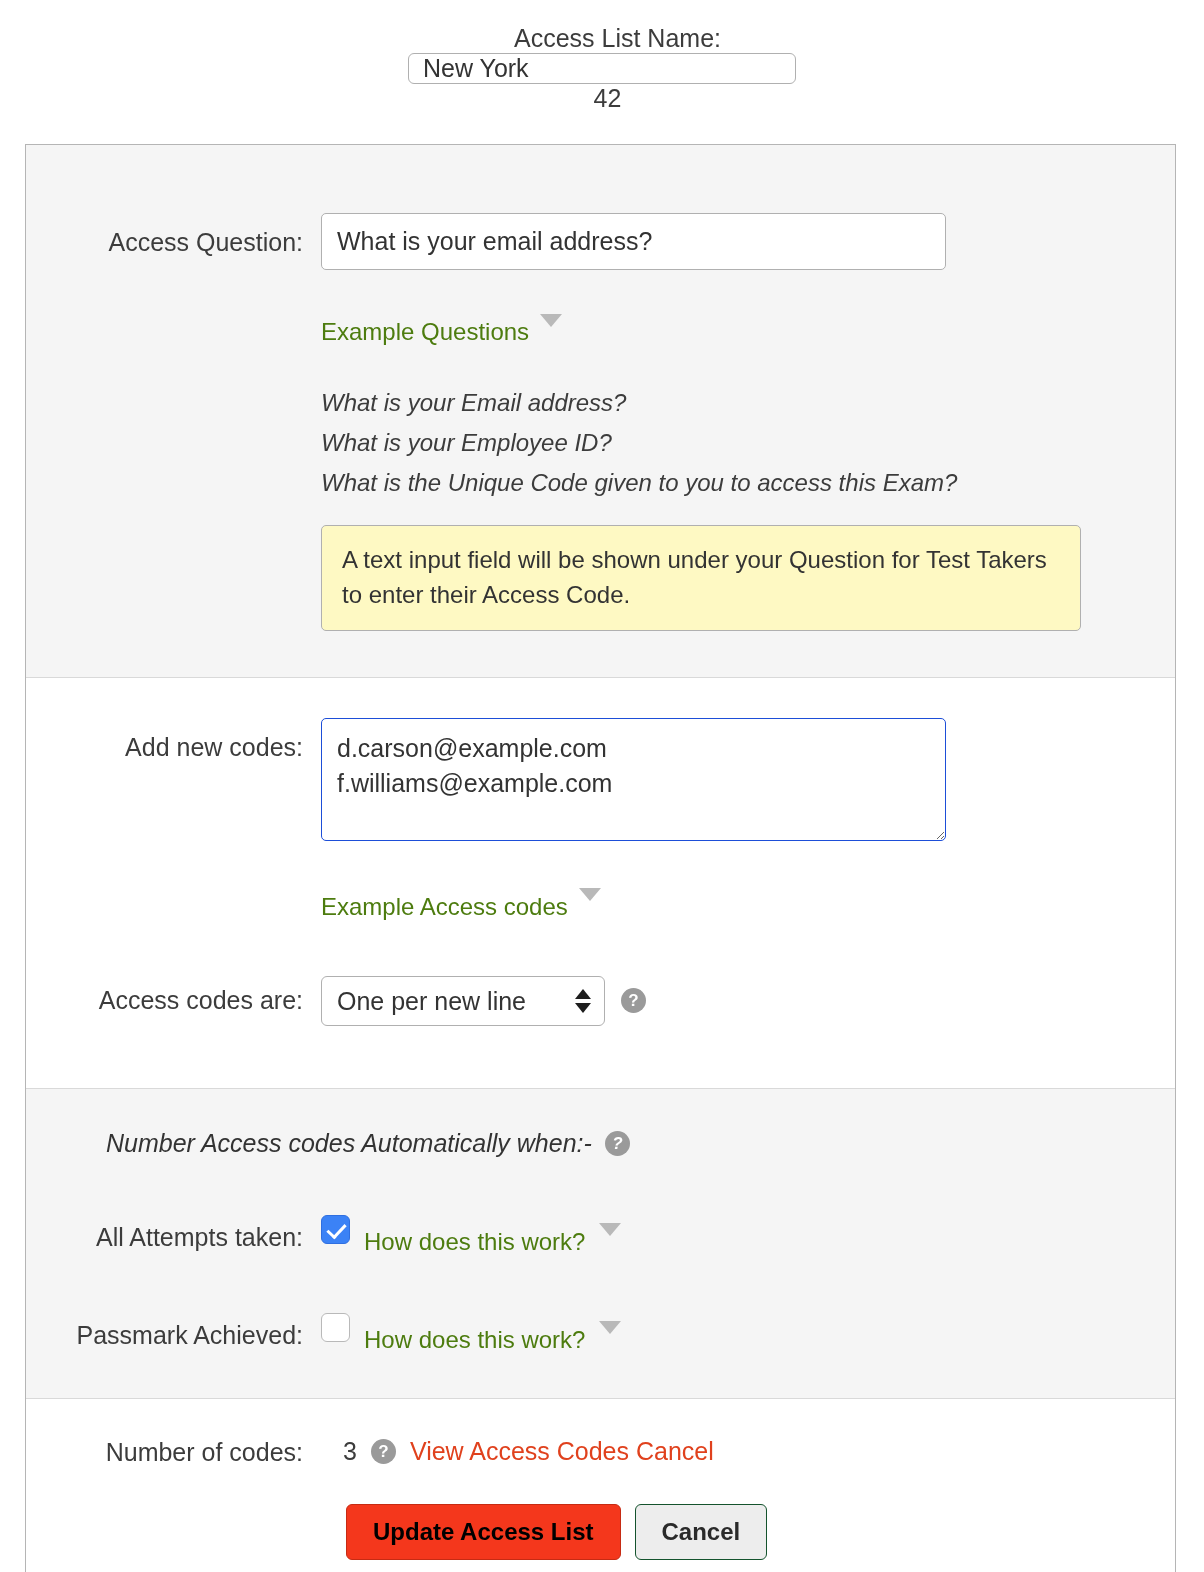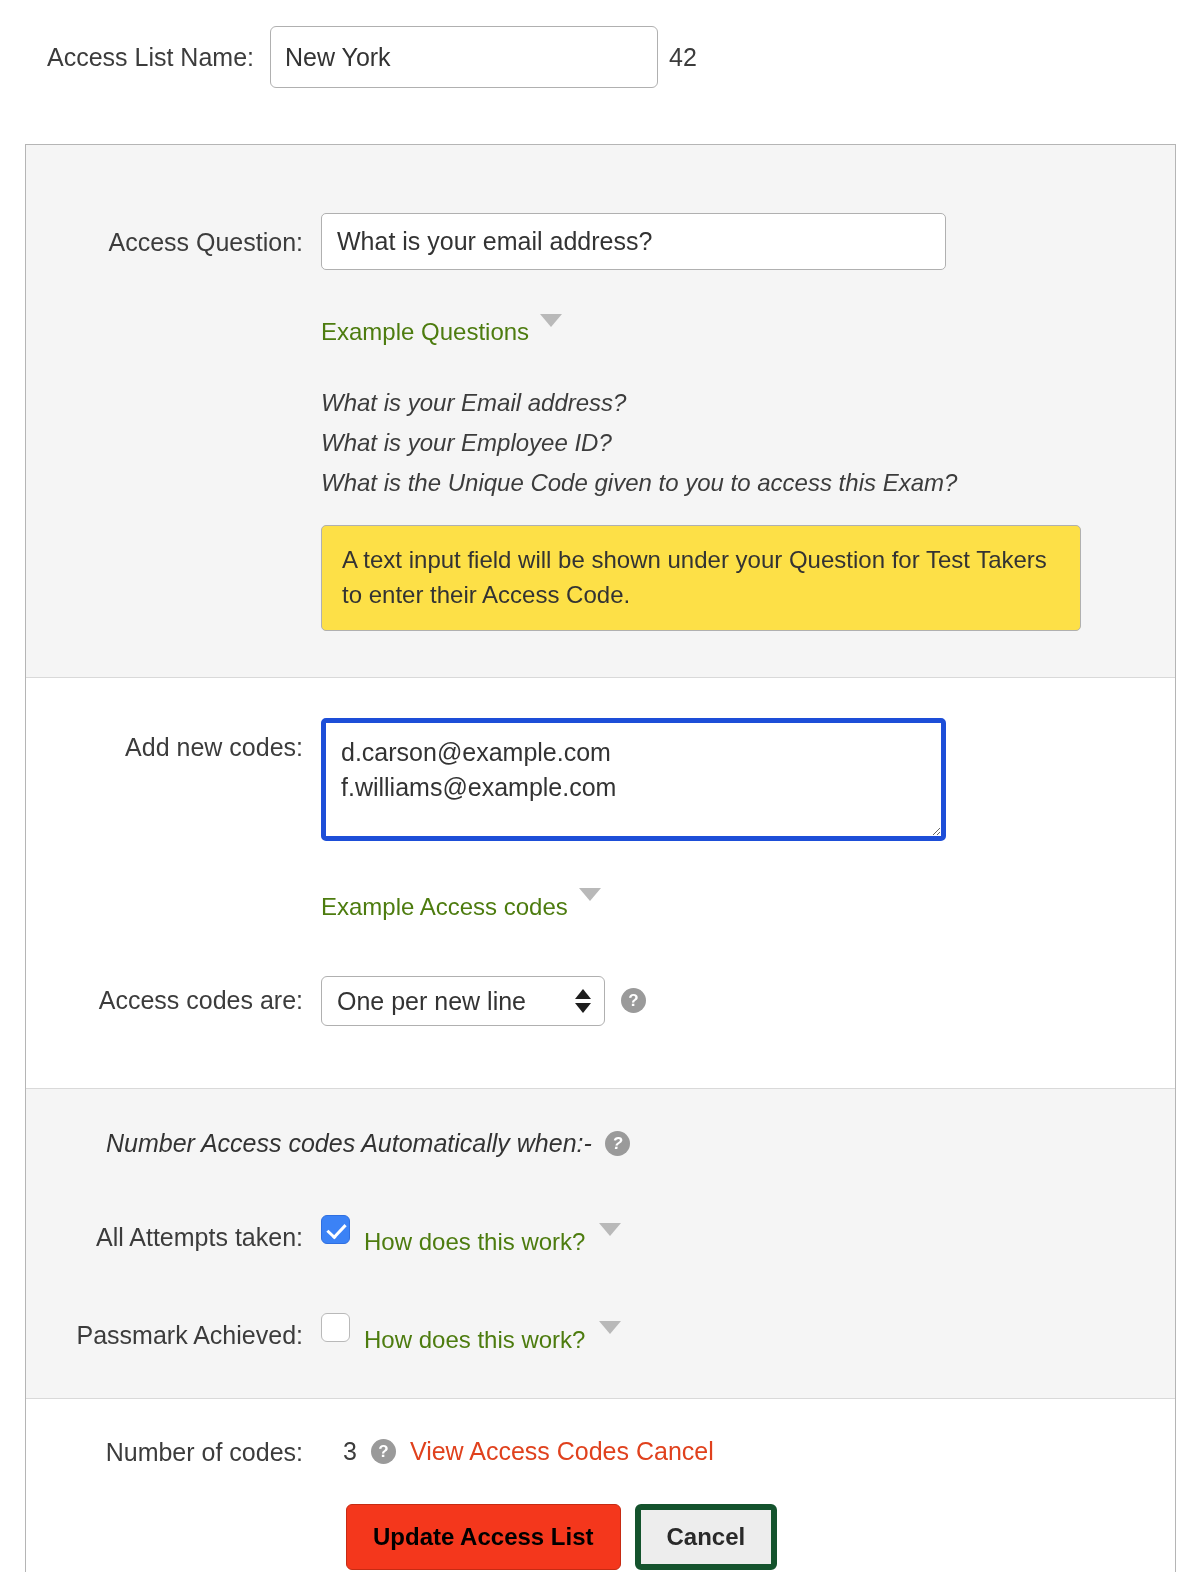--- a/index.html
+++ b/index.html
@@ -20,20 +20,21 @@
   .page { position: relative; width: 1204px; height: 1572px; }
 
   
   .topbar {
     position: absolute;
     left: 0; top: 24px;
     width: 1204px;
     height: 66px;
     display: flex;
     align-items: center;
+    flex-direction: column;
   }
   .topbar-label {
     width: 270px;
     text-align: right;
     font-size: 25px;
     color: #3c3c3c;
     padding-right: 16px;
     white-space: nowrap;
   }
   .name-input {
@@ -123,34 +124,34 @@
     color: #3c3c3c;
     line-height: 40px;
     white-space: nowrap;
   }
   .infobox {
     margin-top: 22px;
     width: 760px;
     min-height: 103px;
     border: 1px solid #b0b0b0;
     border-radius: 5px;
-    background: #fde047;
+    background: #fef9c3;
     padding: 17px 20px;
     font-size: 24px;
     color: #333;
     line-height: 1.45;
   }
 
   
   .sec2 { padding: 40px 0 62px 0; background:#fff; }
   .sec2 .rlabel { padding-top: 14px; text-align: right; }
   .codes-area {
     width: 625px;
     height: 123px;
-    border: 5px solid #1d4ed8;
+    border: 1px solid #1d4ed8;
     border-radius: 5px;
     background: #fff;
     font-family: "Liberation Sans", sans-serif;
     font-size: 25px;
     color: #333;
     padding: 12px 15px;
     outline: none;
     resize: vertical;
     line-height: 1.42;
     display: block;
@@ -292,21 +293,21 @@
     white-space: nowrap;
   }
   .btn-primary {
     background: #f4371c;
     border: 1px solid #c62b13;
     color: #000000;
     padding: 13px 26px;
   }
   .btn-secondary {
     background: #ededed;
-    border: 6px solid #14532d;
+    border: 1px solid #14532d;
     color: #2a2a2a;
     padding: 13px 26px;
   }
 </style>
 </head>
 <body>
 
 <div class="page">
 
   <div class="topbar">

